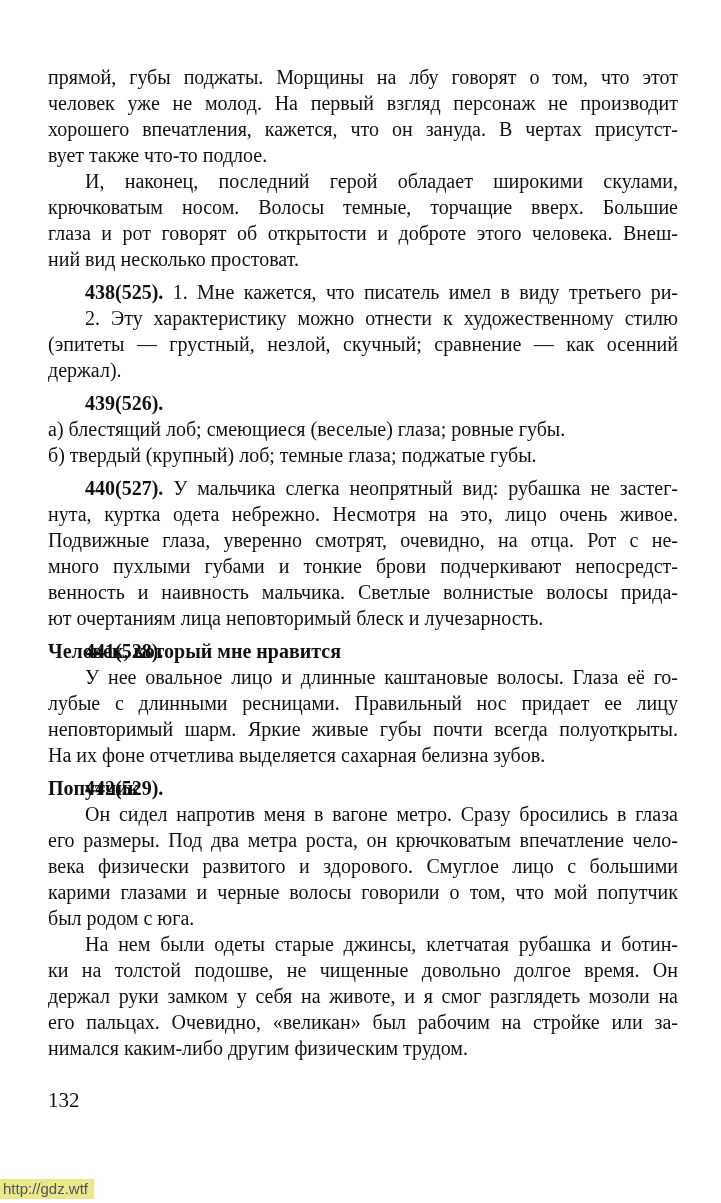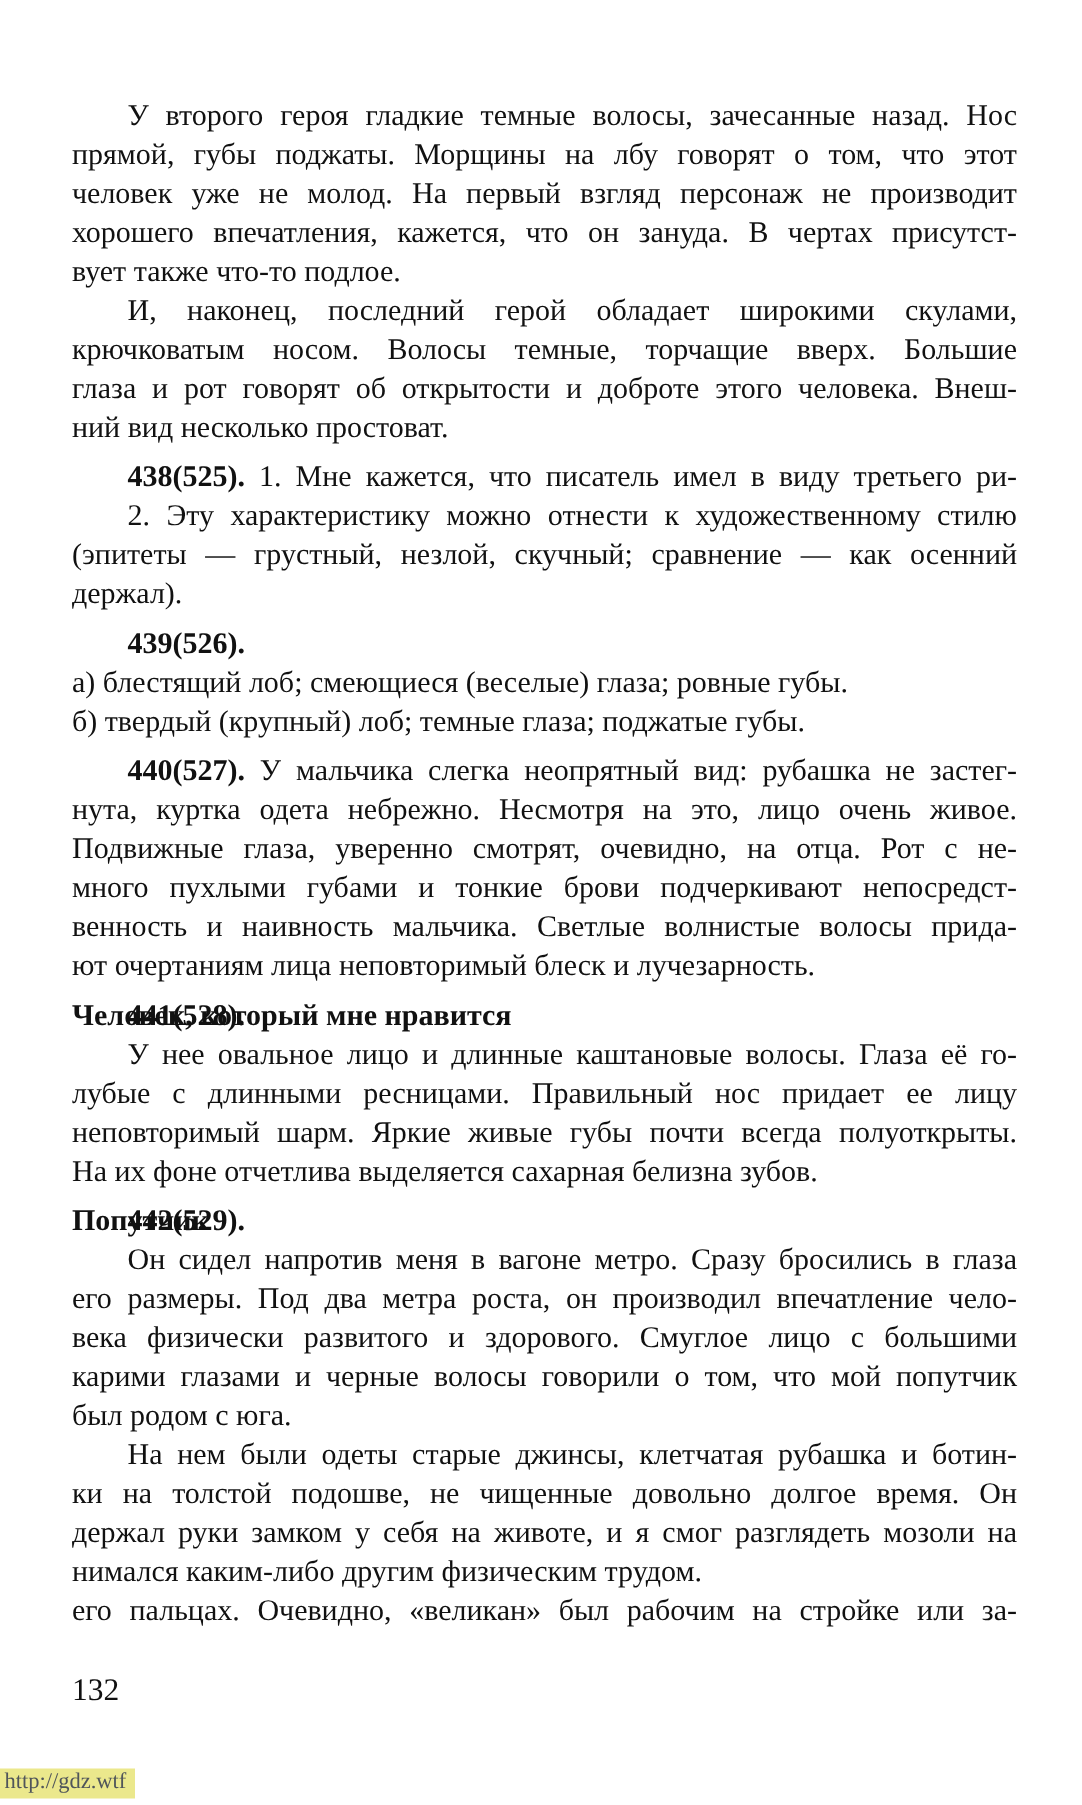--- a/index.html
+++ b/index.html
@@ -48,32 +48,31 @@
     font-size: 21px;
     line-height: 26px;
     margin-top: 26px;
   }
   .watermark {
     position: absolute;
     left: 0;
     bottom: 4px;
     background: #ebe88c;
     color: #50555a;
-    font-family: Liberation Serif, serif;
+    font-family: Liberation Sans, sans-serif;
     font-size: 15px;
     line-height: 19px;
     padding: 0 6px 1px 3px;
   }
 </style>
 </head>
 <body>
 
 <div class="page-text">
     <div class="block">
-      <div class="line indent just"><span>У второго героя гладкие темные волосы, зачесанные назад. Нос</span></div>
       <div class="line just"><span>прямой, губы поджаты. Морщины на лбу говорят о том, что этот</span></div>
       <div class="line just"><span>человек уже не молод. На первый взгляд персонаж не производит</span></div>
       <div class="line just"><span>хорошего впечатления, кажется, что он зануда. В чертах присутст-</span></div>
       <div class="line"><span>вует также что-то подлое.</span></div>
     </div>
     <div class="block">
       <div class="line indent just"><span>И, наконец, последний герой обладает широкими скулами,</span></div>
       <div class="line just"><span>крючковатым носом. Волосы темные, торчащие вверх. Большие</span></div>
       <div class="line just"><span>глаза и рот говорят об открытости и доброте этого человека. Внеш-</span></div>
       <div class="line"><span>ний вид несколько простоват.</span></div>
@@ -106,28 +105,28 @@
       <div class="line just"><span>лубые с длинными ресницами. Правильный нос придает ее лицу</span></div>
       <div class="line just"><span>неповторимый шарм. Яркие живые губы почти всегда полуоткрыты.</span></div>
       <div class="line"><span>На их фоне отчетлива выделяется сахарная белизна зубов.</span></div>
     </div>
     <div class="block gap">
       <div class="line heading-line">
         <span class="ex-number">442(529).</span>
         <span class="ex-title">Попутчик</span>
       </div>
       <div class="line indent just"><span>Он сидел напротив меня в вагоне метро. Сразу бросились в глаза</span></div>
-      <div class="line just"><span>его размеры. Под два метра роста, он производил впечатление чело-</span></div>
+      <div class="line just"><span>его размеры. Под два метра роста, он крючковатым впечатление чело-</span></div>
       <div class="line just"><span>века физически развитого и здорового. Смуглое лицо с большими</span></div>
       <div class="line just"><span>карими глазами и черные волосы говорили о том, что мой попутчик</span></div>
       <div class="line"><span>был родом с юга.</span></div>
     </div>
     <div class="block">
       <div class="line indent just"><span>На нем были одеты старые джинсы, клетчатая рубашка и ботин-</span></div>
       <div class="line just"><span>ки на толстой подошве, не чищенные довольно долгое время. Он</span></div>
       <div class="line just"><span>держал руки замком у себя на животе, и я смог разглядеть мозоли на</span></div>
+      <div class="line just"><span>его пальцах. Очевидно, «великан» был рабочим на стройке или за-</span></div>
       <div class="line"><span>нимался каким-либо другим физическим трудом.</span></div>
-      <div class="line just"><span>его пальцах. Очевидно, «великан» был рабочим на стройке или за-</span></div>
     </div>
     <div class="page-number">132</div>
   </div>
 
 <div class="watermark">http://gdz.wtf</div>
 
 </body></html>

